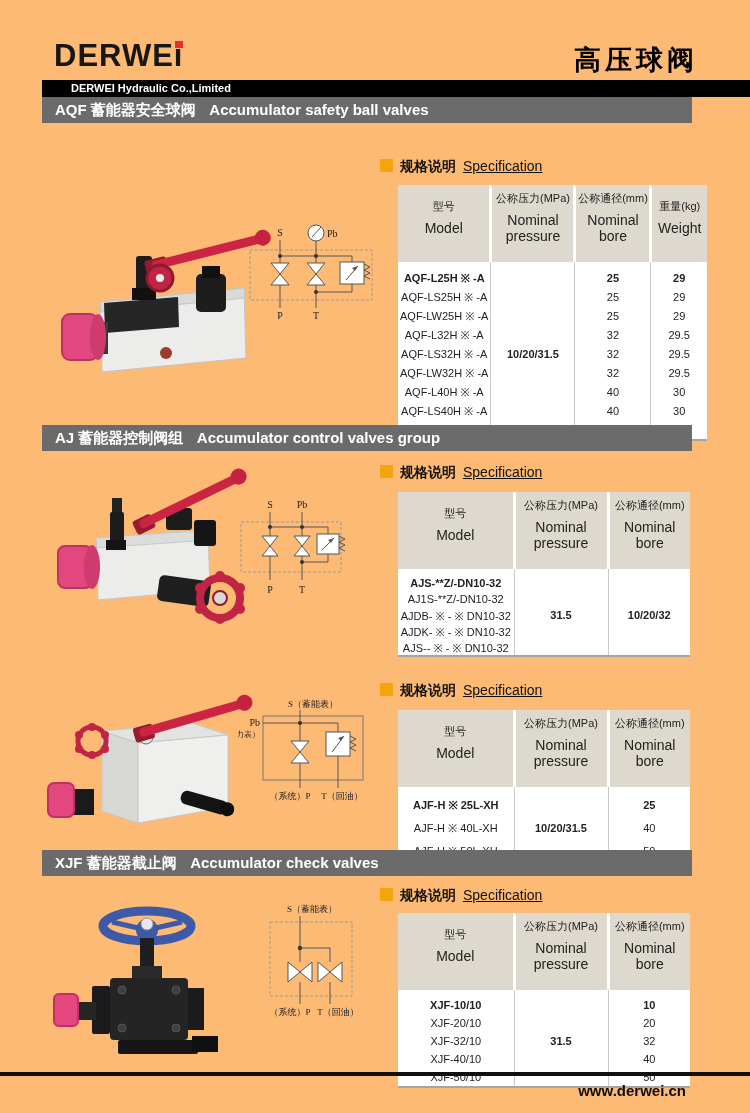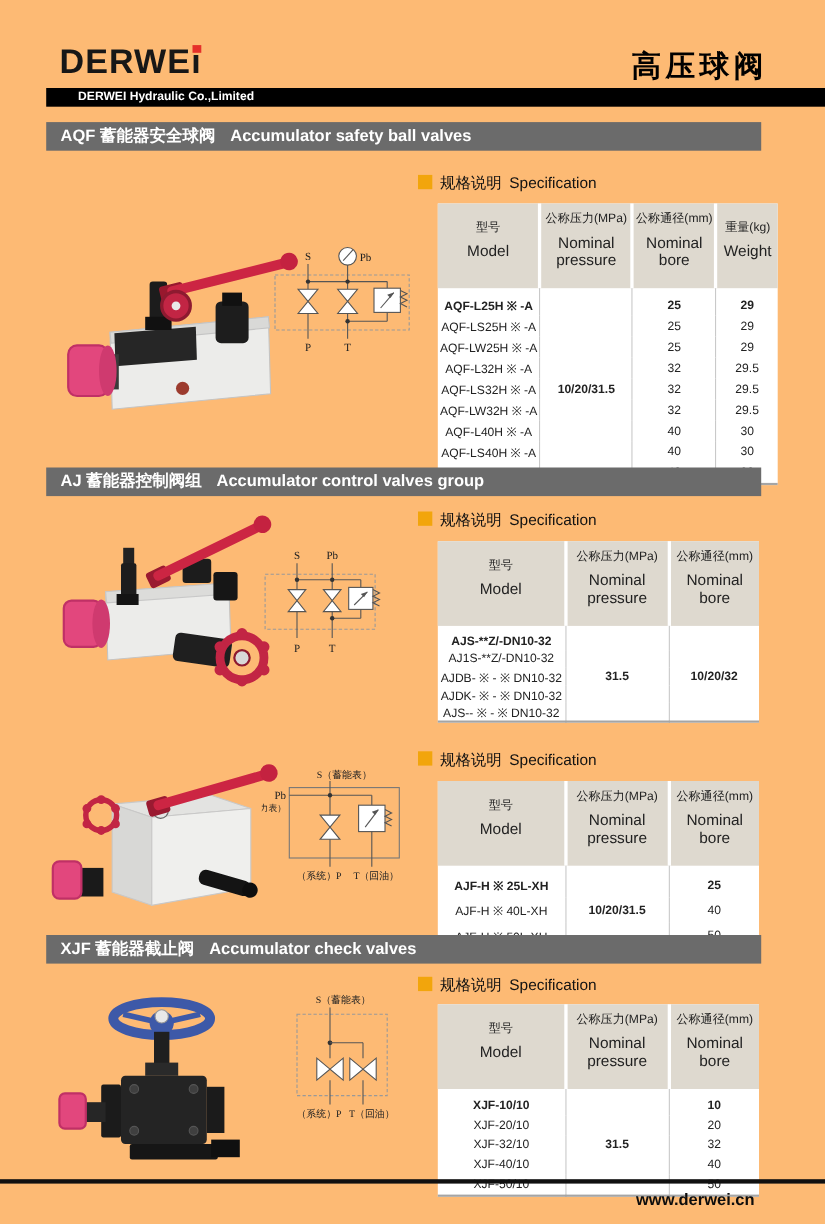--- a/index.html
+++ b/index.html
@@ -20,22 +20,22 @@
   
   .sec-bar{position:absolute;left:42px;width:650px;height:26px;background:#6b6b6b;
         color:#fff;line-height:26px;padding-left:13px;box-sizing:border-box;white-space:nowrap;}
   .sec-bar .zh{font-size:15px;font-weight:bold;}
   .sec-bar .en{font-size:15px;font-weight:bold;margin-left:9px;}
 
   
   .spec-head{position:absolute;left:380px;font-size:14px;white-space:nowrap;}
   .spec-head .sq{display:inline-block;width:13px;height:13px;background:#f2a50c;
         margin-right:7px;vertical-align:-1px;}
-  .spec-head .zh{font-weight:normal;color:#111;}
-  .spec-head .en{margin-left:7px;color:#111;}
+  .spec-head .zh{font-weight:bold;color:#111;}
+  .spec-head .en{margin-left:7px;color:#111;text-decoration:underline;}
 
   
   .spec-table{position:absolute;left:398px;border-collapse:collapse;background:#fff;
         border-bottom:2px solid #a5a5a5;table-layout:fixed;}
   .spec-table th{background:#ded9cf;font-weight:normal;padding:6px 1px 18px;
         border-left:3px solid #fff;vertical-align:middle;}
   .spec-table th:first-child{border-left:none;}
   .spec-table .h-zh{display:block;font-size:11px;color:#222;margin-bottom:6px;}
   .spec-table .h-en{display:block;font-size:14px;color:#222;}
   .spec-table td{font-size:11px;color:#222;text-align:center;vertical-align:middle;
@@ -58,21 +58,21 @@
 </style>
 </head>
 <body>
 
 <div class="page">
 
   <div class="logo"><span>DERWE</span><span class="logo-i">i</span></div>
   <div class="page-title">高压球阀</div>
   <div class="company-bar">DERWEI Hydraulic Co.,Limited</div>
 
-  <div class="sec-bar" style="top:111px">
+  <div class="sec-bar" style="top:97px">
     <span class="zh">AQF 蓄能器安全球阀</span>
     <span class="en">Accumulator safety ball valves</span>
   </div>
 
   <div class="abs" style="left:48px;top:190px">
     <svg width="230" height="200" viewBox="0 0 230 200">
       <polygon points="52,112 196,98 198,168 54,182" fill="#ececea" stroke="#c4c4c4"></polygon>
       <polygon points="52,112 196,98 197,108 53,122" fill="#d9d9d7" stroke="#c4c4c4"></polygon>
       <polygon points="56,113 130,107 131,137 57,143" fill="#262626"></polygon>
       <circle cx="118" cy="163" r="6" fill="#9c3b2e"></circle>

